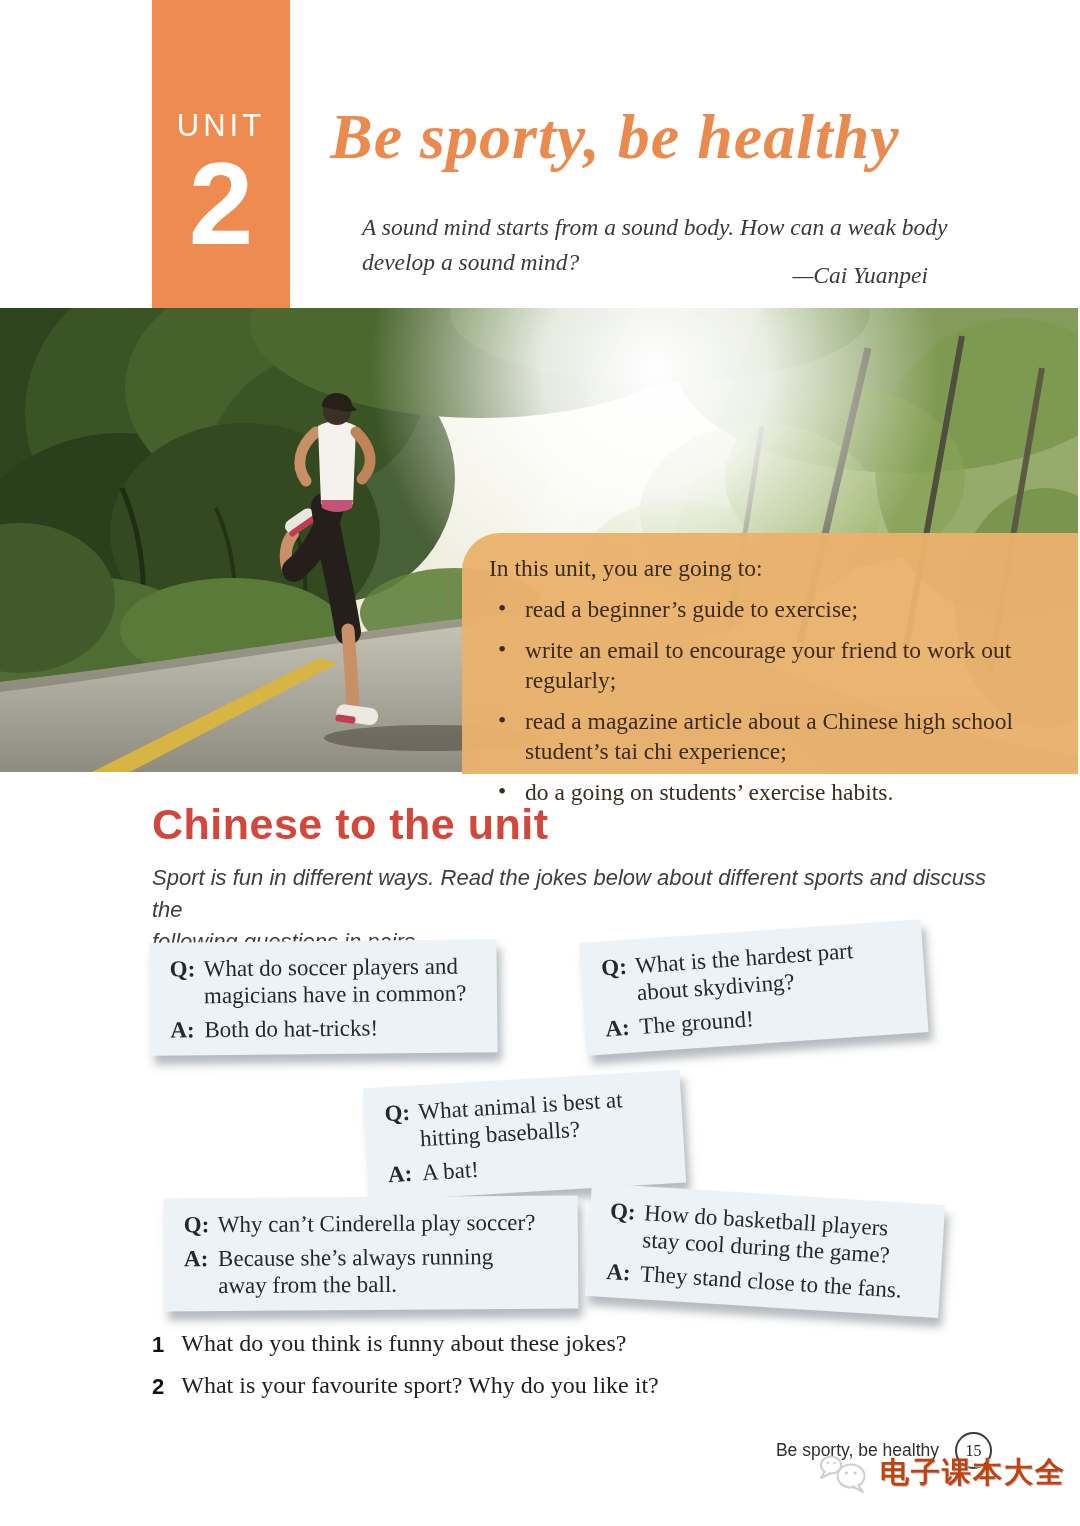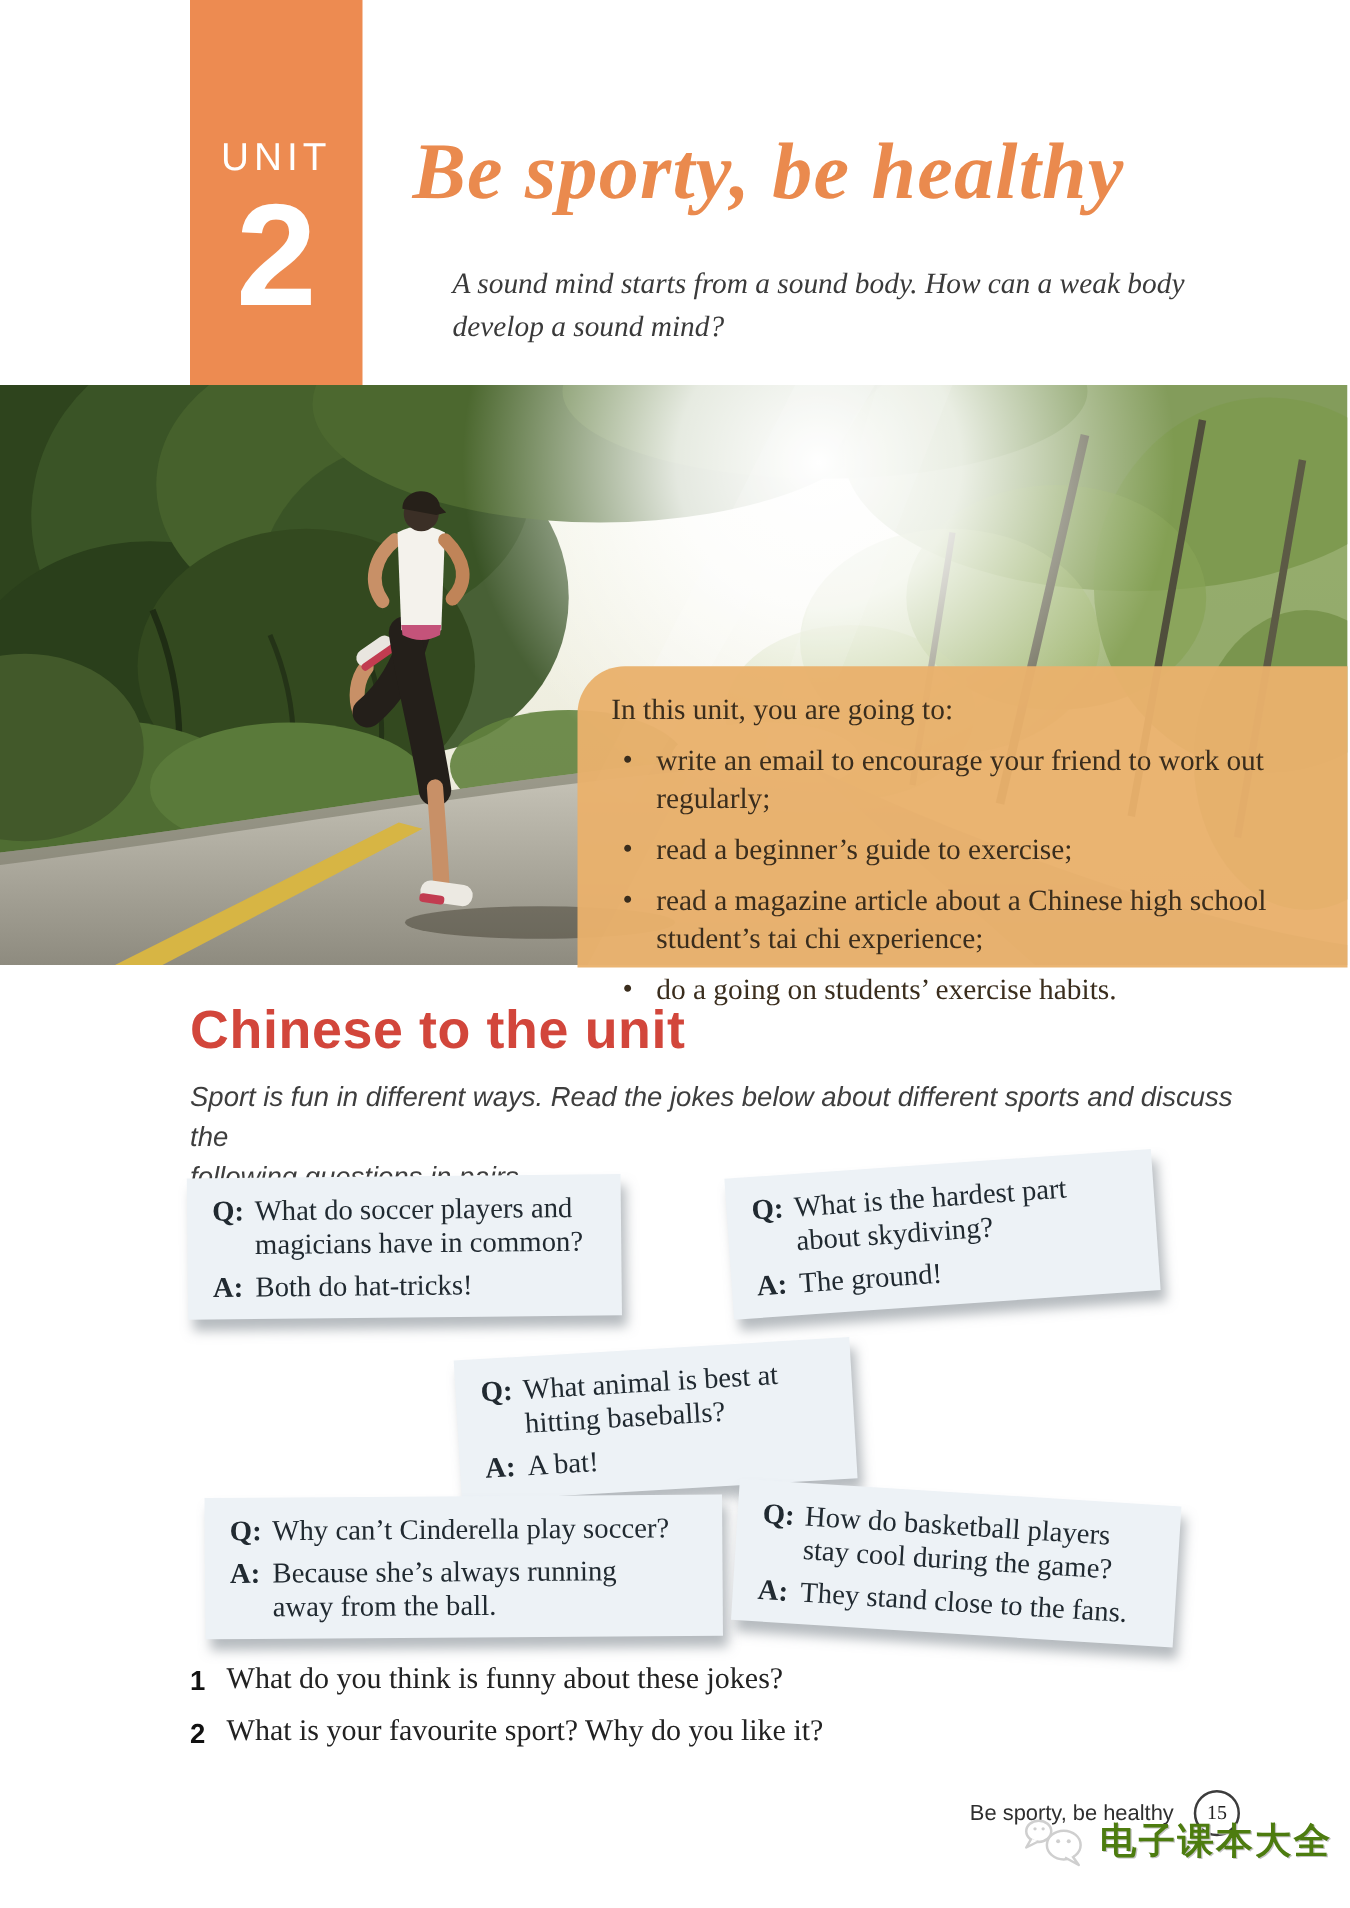--- a/index.html
+++ b/index.html
@@ -67,36 +67,37 @@
         font-weight:bold;font-size:22px;padding-top:2px;color:#111111;}
 
   
   .folio{position:absolute;top:1432px;right:88px;display:flex;align-items:center;gap:16px;}
   .running{font-family:"Liberation Sans","DejaVu Sans",sans-serif;font-size:17.5px;color:#2f2f2f;}
   .pagenum{width:33px;height:33px;border:2px solid #3c3c3c;border-radius:50%;
            display:flex;align-items:center;justify-content:center;
            font-family:Liberation Serif, serif;font-size:16px;color:#222222;}
   .watermark{position:absolute;left:818px;top:1450px;display:flex;align-items:center;gap:10px;}
   .wm-text{font-family:"Liberation Sans","DejaVu Sans",sans-serif;font-size:29px;font-weight:bold;
-           letter-spacing:2px;color:#4d7c0f;text-shadow:1px 1px 0 #c2c2c2;}
+           letter-spacing:2px;color:#c2410c;text-shadow:1px 1px 0 #c2c2c2;}
 </style>
 </head>
 <body>
 
 <div class="page">
 
   <div class="unit-banner">
     <div class="unit-label">UNIT</div>
     <div class="unit-number">2</div>
   </div>
   <h1 class="title">Be sporty, be healthy</h1>
   <div class="quote">
     <div>A sound mind starts from a sound body. How can a weak body</div>
     <div>develop a sound mind?</div>
   </div>
+  <div class="attribution">—Cai Yuanpei</div>
 
   <div class="hero">
     <svg width="1078" height="464" viewBox="0 0 1078 464">
       <defs>
         <linearGradient id="sky" x1="0" y1="0" x2="0" y2="1">
           <stop offset="0" stop-color="#f6f8ec"></stop>
             <stop offset="1" stop-color="#e9e6d6"></stop>
         </linearGradient>
         <radialGradient id="sun" cx="0.5" cy="0.5" r="0.5">
           <stop offset="0" stop-color="#ffffff" stop-opacity="1"></stop>
@@ -175,22 +176,22 @@
         <path d="M356,124 C372,140 375,157 362,171" stroke="#c08458" stroke-width="11" fill="none" stroke-linecap="round"></path>
         <circle cx="337" cy="103" r="14" fill="#3b2f26"></circle>
         <path d="M322,99 a15,13 0 0 1 30,-2 l5,5 -8,2 Z" fill="#262019"></path>
       </g>
     </svg>
   </div>
 
   <div class="goals">
     <p class="goals-intro">In this unit, you are going to:</p>
     <ul>
+      <li>read a beginner’s guide to exercise;</li>
       <li>write an email to encourage your friend to work out regularly;</li>
-      <li>read a beginner’s guide to exercise;</li>
       <li>read a magazine article about a Chinese high school student’s tai chi experience;</li>
       <li>do a going on students’ exercise habits.</li>
     </ul>
   </div>
 
   <h2 class="welcome-heading">Chinese to the unit</h2>
   <div class="section-intro">
     <div>Sport is fun in different ways. Read the jokes below about different sports and discuss the</div>
     <div>following questions in pairs.</div>
   </div>

